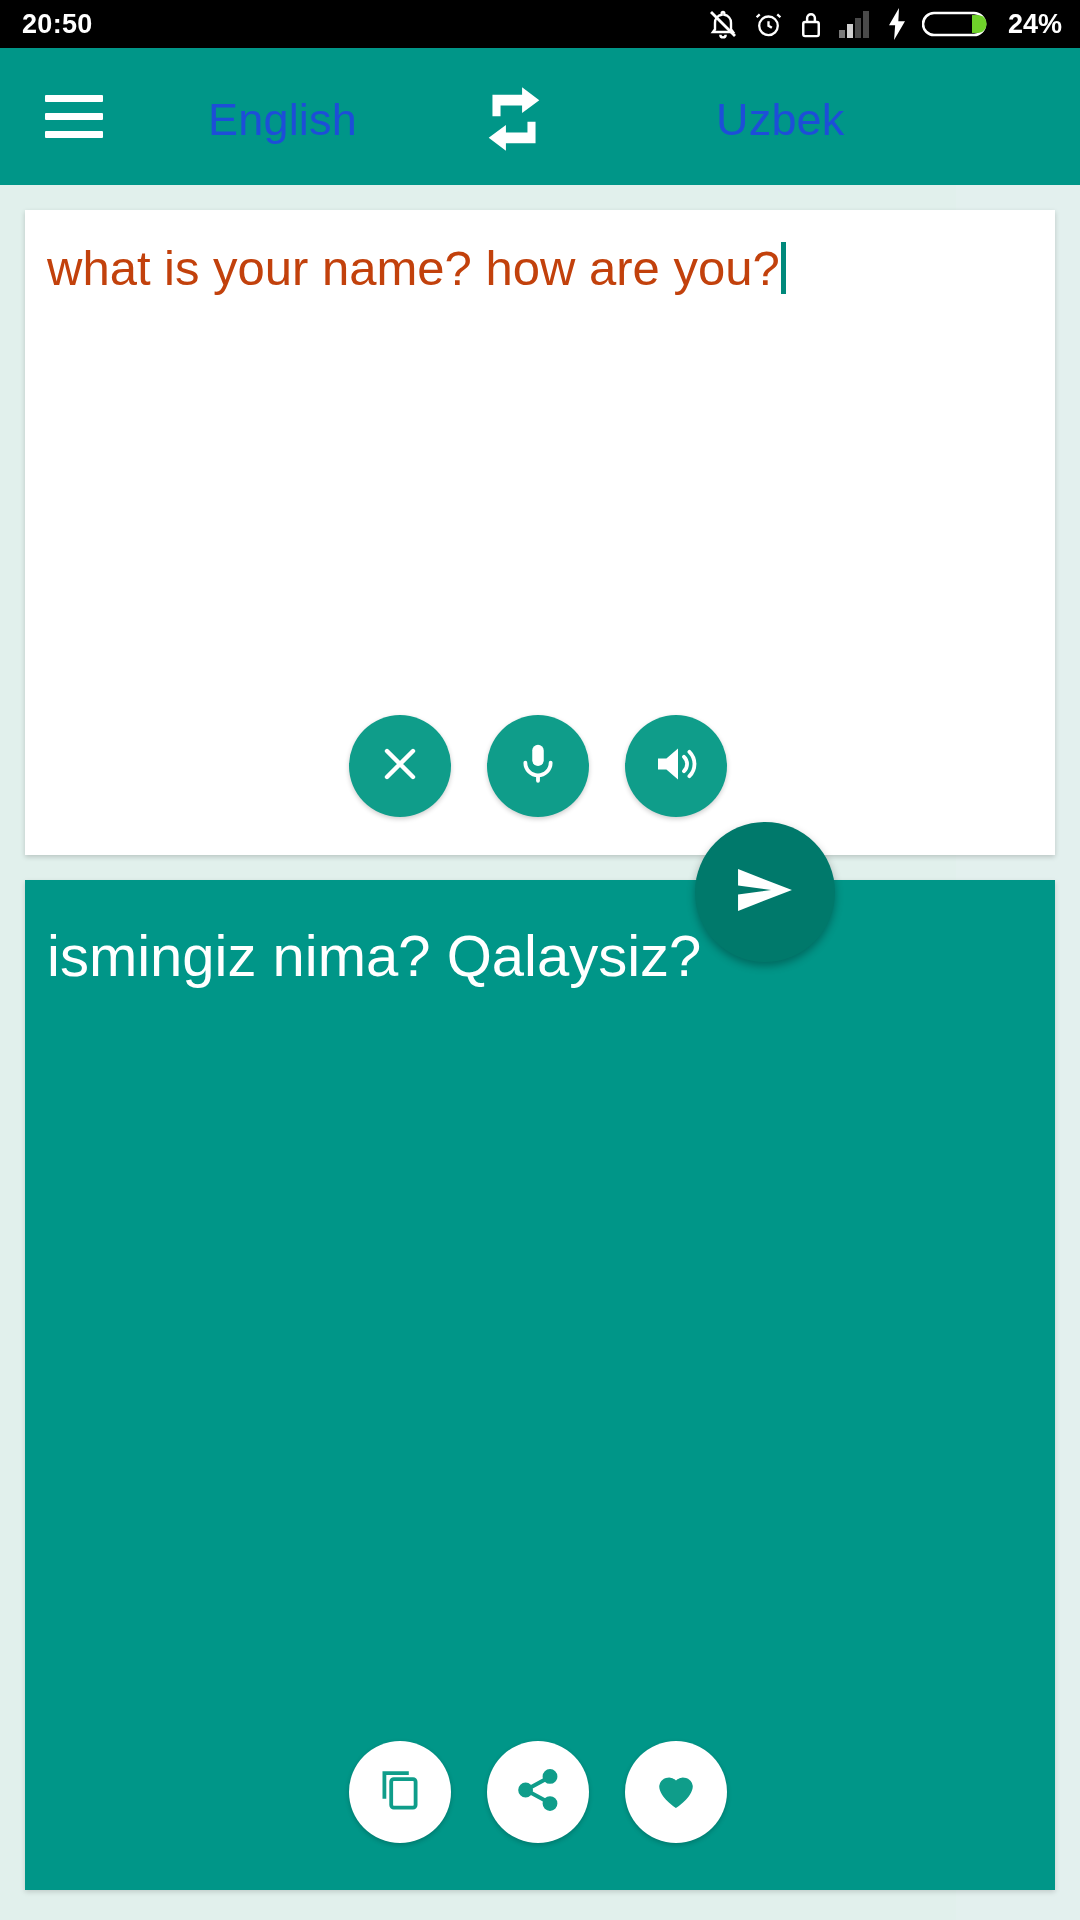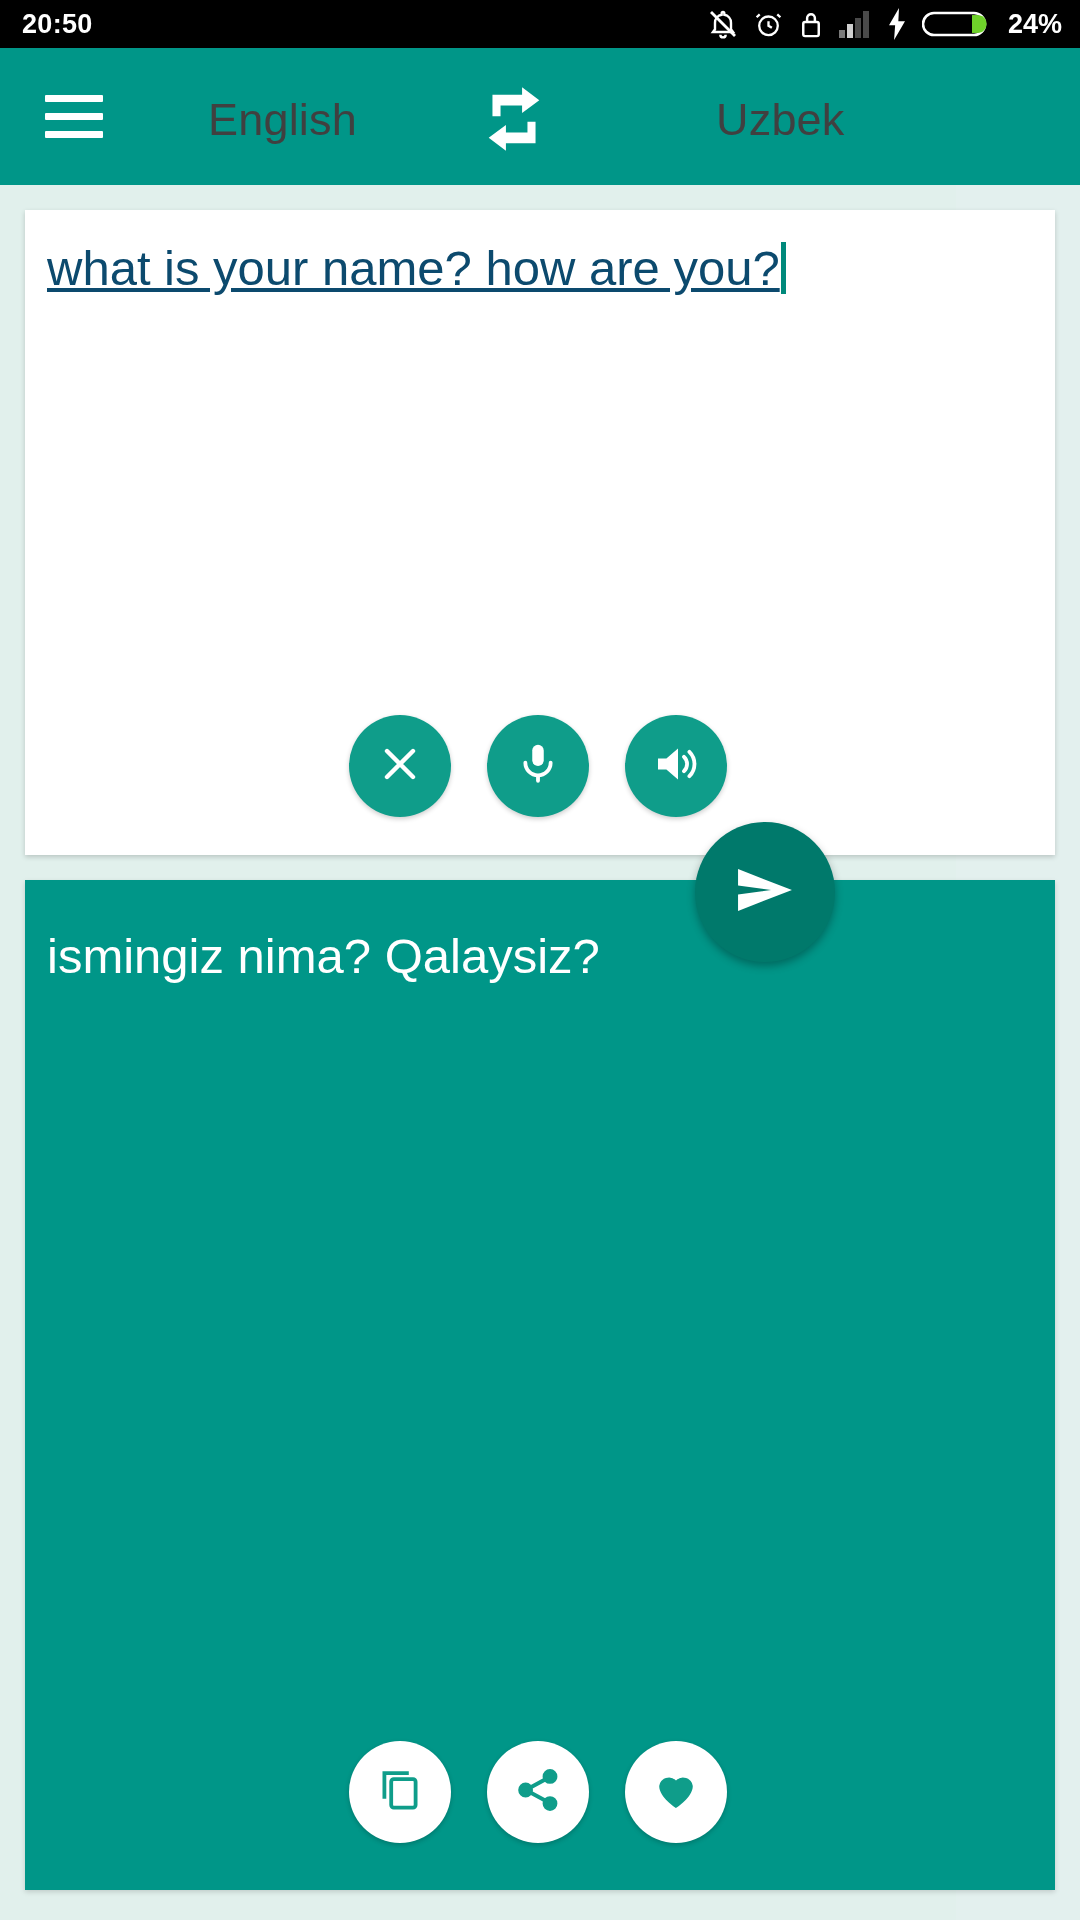--- a/index.html
+++ b/index.html
@@ -28,40 +28,40 @@
     position:absolute; top:48px; left:0; width:1080px; height:137px;
     background:#009688;
     display:flex; align-items:center;
   }
   .hamburger {
     width:90px; margin-left:45px;
     display:flex; flex-direction:column; justify-content:center; gap:11px;
   }
   .hamburger span { display:block; width:58px; height:7px; background:#fff; border-radius:1px; }
   .lang {
-    color:#404040; font-size:45px; font-weight:400; letter-spacing:.2px;
+    color:#1d4ed8; font-size:45px; font-weight:400; letter-spacing:.2px;
     text-align:center;
   }
   .lang-src { position:absolute; left:208px; top:94px; }
   .lang-tgt { position:absolute; left:675px; top:94px;margin-left:41px; }
   .swap-btn {
     position:absolute; left:479px; top:84px; width:70px; height:70px;
     display:flex; align-items:center; justify-content:center;
   }
 
   
   .src-card {
     position:absolute; left:25px; top:210px; width:1030px; height:645px;
     background:#fff;
     box-shadow:0 2px 5px rgba(0,0,0,.18);
   }
   .src-text {
     position:absolute; left:22px; top:28px; right:30px;
-    font-size:49px; line-height:1.25; color:#0c4a6e;
-    white-space:pre-wrap; word-break:break-word;text-decoration:underline;
+    font-size:49px; line-height:1.25; color:#c2410c;
+    white-space:pre-wrap; word-break:break-word;
   }
   .caret {
     display:inline-block; width:5px; height:52px;
     background:#00897b; vertical-align:-9px; margin-left:1px;
   }
   .src-actions {
     position:absolute; left:0; right:0; bottom:38px;
     display:flex; justify-content:center; align-items:center; gap:36px;
     padding-right:4px;
   }
@@ -82,22 +82,22 @@
     z-index:5;
   }
 
   
   .tgt-card {
     position:absolute; left:25px; top:880px; width:1030px; height:1010px;
     background:#009688;
     box-shadow:0 2px 5px rgba(0,0,0,.15);
   }
   .tgt-text {
-    position:absolute; left:22px; top:46px; right:30px;
-    font-size:49px; line-height:1.25; color:#fff;
+    position:absolute; left:22px; top:40px; right:30px;
+    font-size:58px; line-height:1.25; color:#fff;
     white-space:pre-wrap; word-break:break-word;
   }
   .tgt-actions {
     position:absolute; left:0; right:0; bottom:47px;
     display:flex; justify-content:center; align-items:center; gap:36px;
     padding-right:4px;
   }
 </style>
 </head>
 <body>

